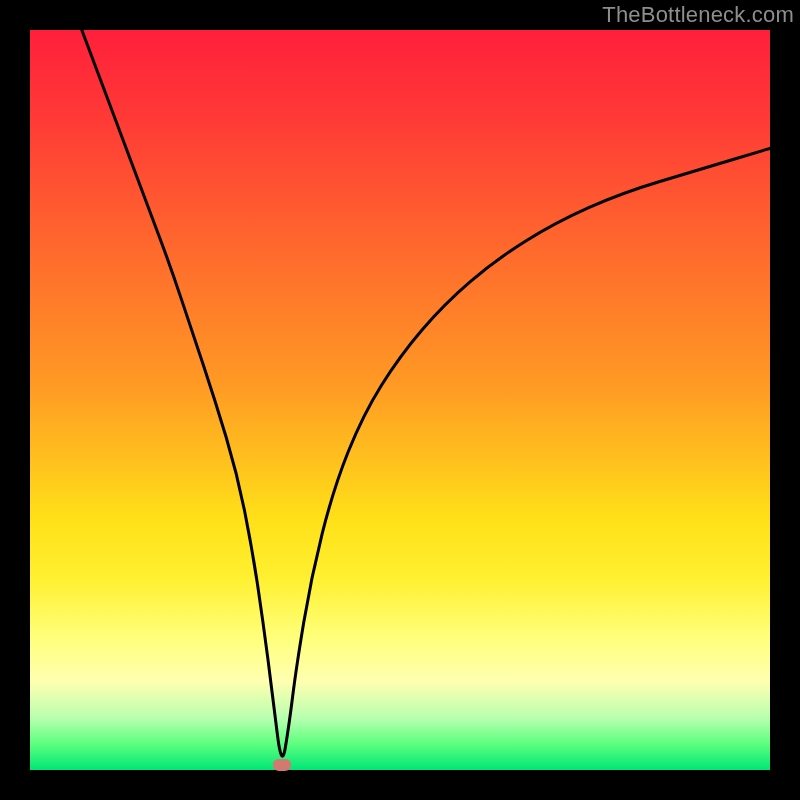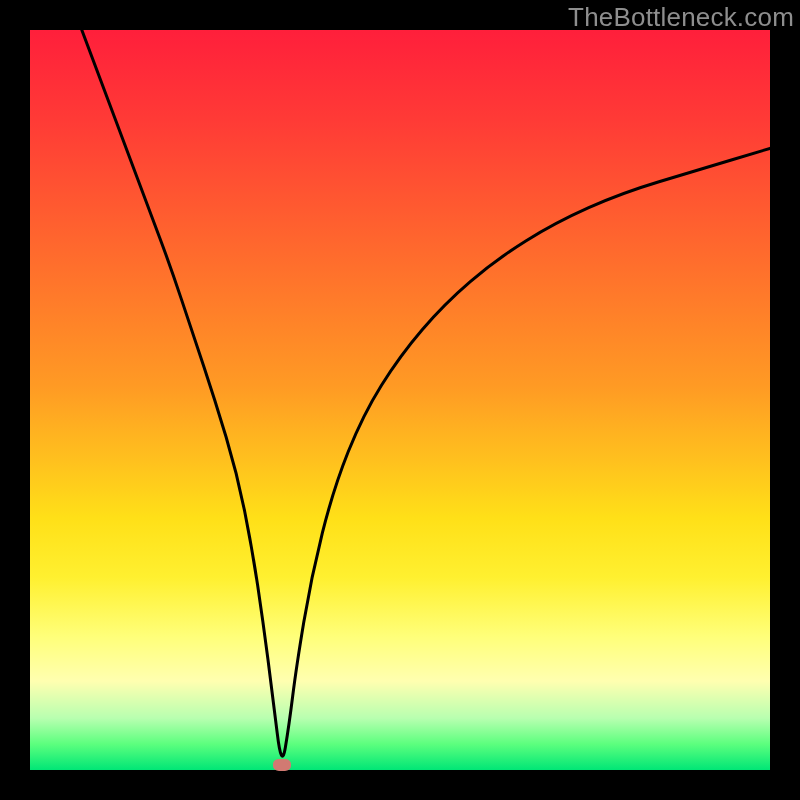--- a/index.html
+++ b/index.html
@@ -38,21 +38,21 @@
       #b8ffb0 93%,
       #5cff7e 96.5%,
       #00e676 100%
     );
   }
   .watermark {
     position: absolute;
     top: 2px;
     right: 6px;
     color: #8e8e8e;
-    font-size: 26px;
+    font-size: 22px;
     font-weight: 500;
     letter-spacing: 0.2px;
     z-index: 5;
     user-select: none;
   }
   svg.curve {
     position: absolute;
     left: 0;
     top: 0;
     width: 740px;

